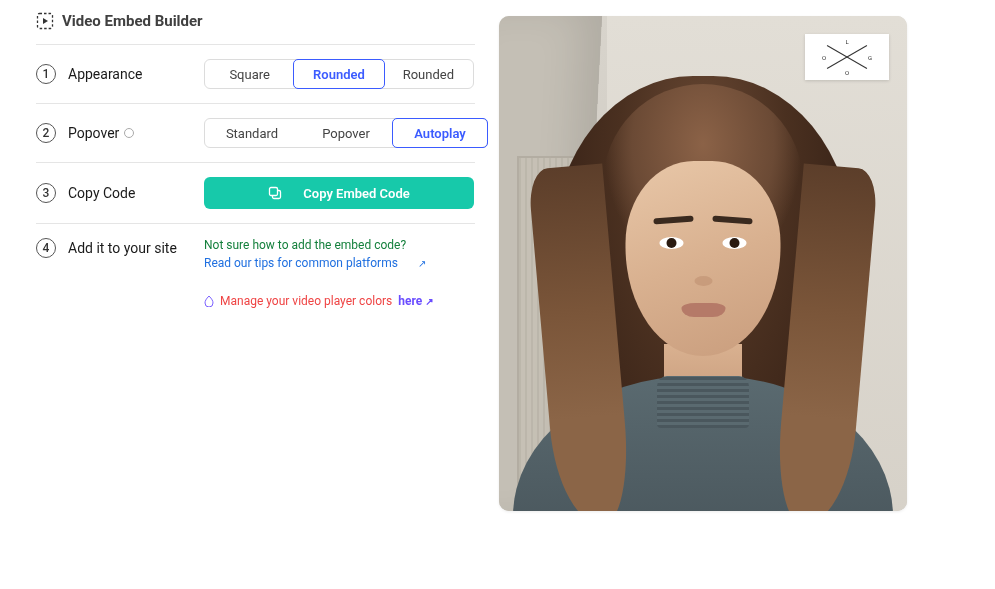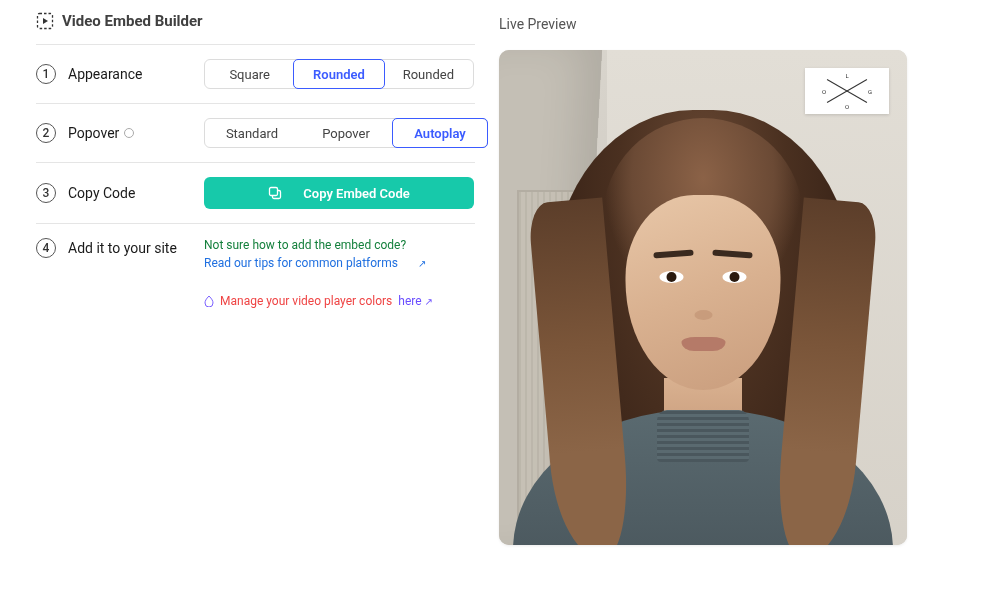--- a/index.html
+++ b/index.html
@@ -166,21 +166,21 @@
       gap: 6px;
       font-size: 12px;
       color: #7b61ff;
     }
     .manage-text {
       color: #ef4444;
     }
     .manage-here {
       color: #6a4dff;
       text-decoration: none;
-      font-weight: 400;
+      font-weight: 700;
     }
     .ext-arrow {
       font-size: 10px;
     }
     .paint-icon {
       width: 10px;
       height: 12px;
       display: inline-block;
     }
     .preview-title {
@@ -525,21 +525,20 @@
           <a href="#" class="manage-here">
             <span>here</span>
             <span class="ext-arrow"> ↗</span>
           </a>
         </div>
       </div>
     </div>
   </div>
 
   <div class="right-panel">
-    <div class="preview-title">Live Preview</div>
     <div class="preview-frame">
       <div class="bg-room">
         <div class="wall-right"></div>
         <div class="wall-left"></div>
         <div class="panel-vert"></div>
       </div>
       <div class="person">
         <div class="hair"></div>
         <div class="hair-inner"></div>
         <div class="shirt"></div>

